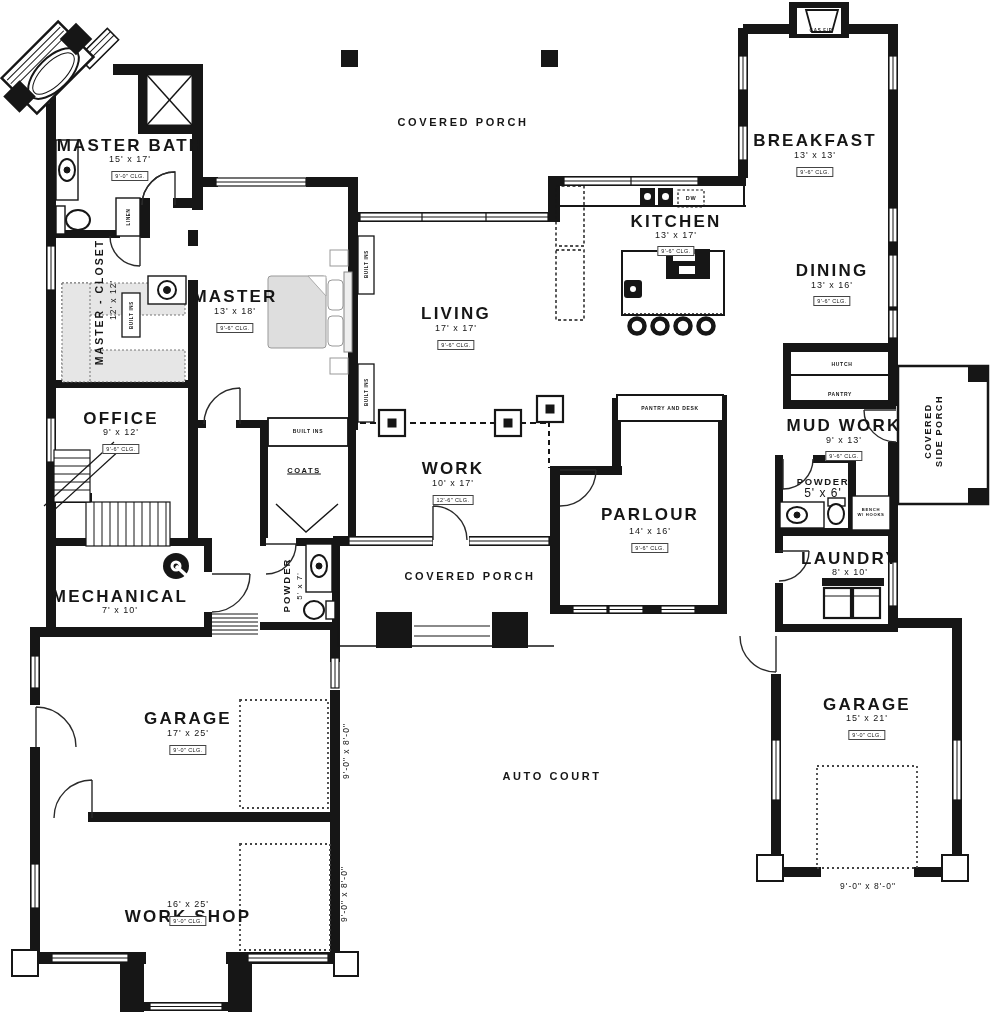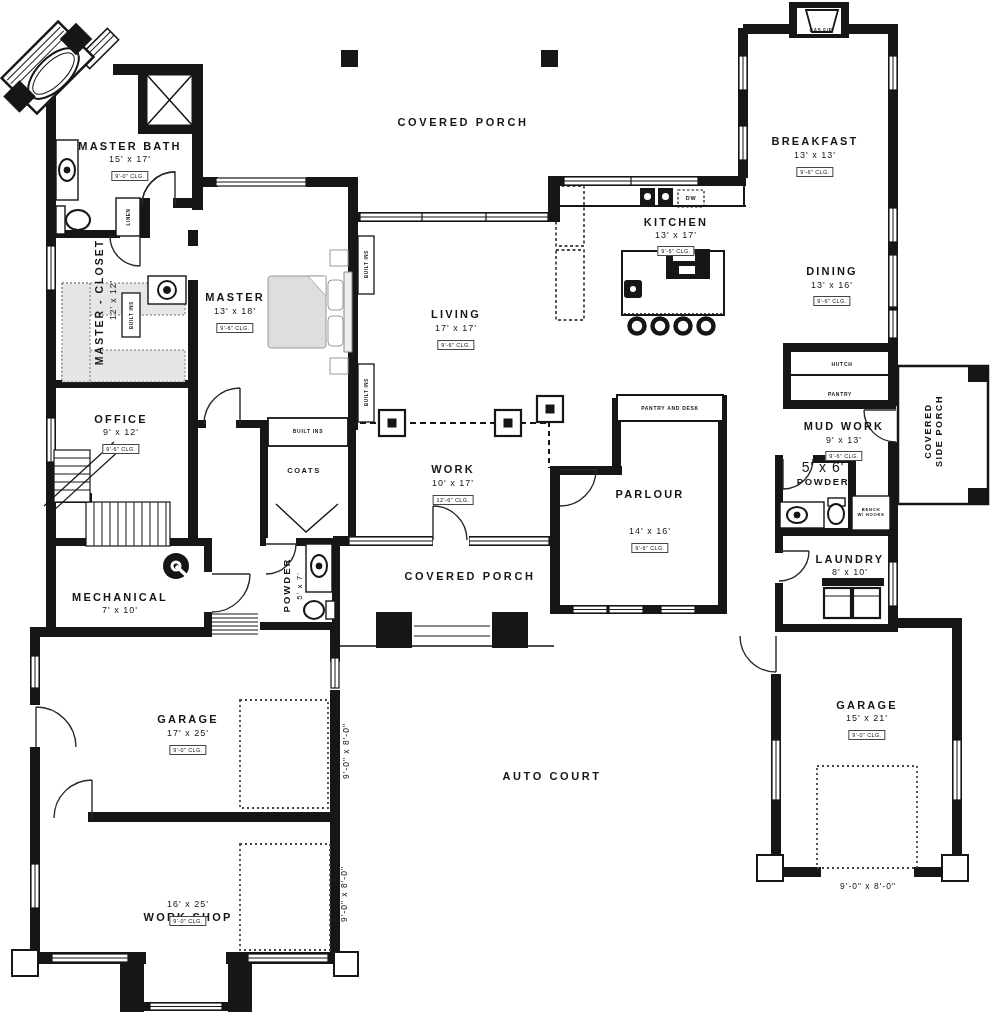--- a/index.html
+++ b/index.html
@@ -1,26 +1,26 @@
 <!DOCTYPE html>
 <html><head>
 <meta charset="utf-8">
 <style>
   html,body{margin:0;padding:0;background:#fff;}
   #plan{position:relative;width:1000px;height:1023px;background:#fff;overflow:hidden;
         font-family:"Liberation Sans",sans-serif;color:#161616;}
   #plan svg{position:absolute;left:0;top:0;}
   .lbl{position:absolute;transform:translate(-50%,-50%);white-space:nowrap;text-align:center;}
   .vlbl{position:absolute;transform:translate(-50%,-50%) rotate(-90deg);white-space:nowrap;text-align:center;}
-  .rname{font-size:11px;font-weight:bold;letter-spacing:2.2px;}
+  .rname{font-size:17px;font-weight:bold;letter-spacing:2.2px;}
   .rdims{font-size:9px;letter-spacing:1px;}
   .clgbox{display:inline-block;font-size:5.5px;letter-spacing:.4px;border:1px solid #444;
           background:#fff;padding:1px 3px;line-height:1.1;}
   .big{font-size:11px;font-weight:bold;letter-spacing:2.6px;}
-  .feat{font-size:7.5px;font-weight:bold;letter-spacing:1.6px;}
+  .feat{font-size:7.5px;font-weight:bold;letter-spacing:1.6px;text-decoration:underline;}
   .tiny{font-size:5px;letter-spacing:.7px;font-weight:bold;}
   .dimtx{font-size:8.5px;letter-spacing:1px;}
   .vname{font-size:10.5px;font-weight:bold;letter-spacing:2px;}
   .vdims{font-size:8.5px;letter-spacing:1px;}
   .two{line-height:1.25;}
 </style>
 </head>
 <body>
 
 <div id="plan">
@@ -451,26 +451,26 @@
 
   <div class="lbl rname" style="left:832px;top:271px">DINING</div>
   <div class="lbl rdims" style="left:832px;top:285px">13' x 16'</div>
   <div class="lbl" style="left:832px;top:298px"><span class="clgbox">9'-6" CLG.</span></div>
 
   <div class="lbl rname" style="left:844px;top:426px">MUD WORK</div>
   <div class="lbl rdims" style="left:844px;top:440px">9' x 13'</div>
   <div class="lbl" style="left:844px;top:453px"><span class="clgbox">9'-6" CLG.</span></div>
 
   <div class="lbl rname" style="left:823px;top:481px;font-size:9.5px;letter-spacing:1.6px">POWDER</div>
-  <div class="lbl rdims" style="left:823px;top:467px;font-size:14px">5' x 6'</div>
+  <div class="lbl rdims" style="left:823px;top:493px;font-size:12px">5' x 6'</div>
 
   <div class="lbl rname" style="left:850px;top:559px">LAUNDRY</div>
   <div class="lbl rdims" style="left:850px;top:572px">8' x 10'</div>
 
-  <div class="lbl rname" style="left:650px;top:494px">PARLOUR</div>
+  <div class="lbl rname" style="left:650px;top:515px">PARLOUR</div>
   <div class="lbl rdims" style="left:650px;top:531px">14' x 16'</div>
   <div class="lbl" style="left:650px;top:545px"><span class="clgbox">9'-6" CLG.</span></div>
 
   <div class="lbl rname" style="left:120px;top:597px">MECHANICAL</div>
   <div class="lbl rdims" style="left:120px;top:610px">7' x 10'</div>
 
   <div class="vlbl vname" style="left:286px;top:585px;font-size:9.5px">POWDER</div>
   <div class="vlbl vdims" style="left:299px;top:586px;font-size:8px">5' x 7'</div>
 
   <div class="lbl rname" style="left:188px;top:719px">GARAGE</div>

